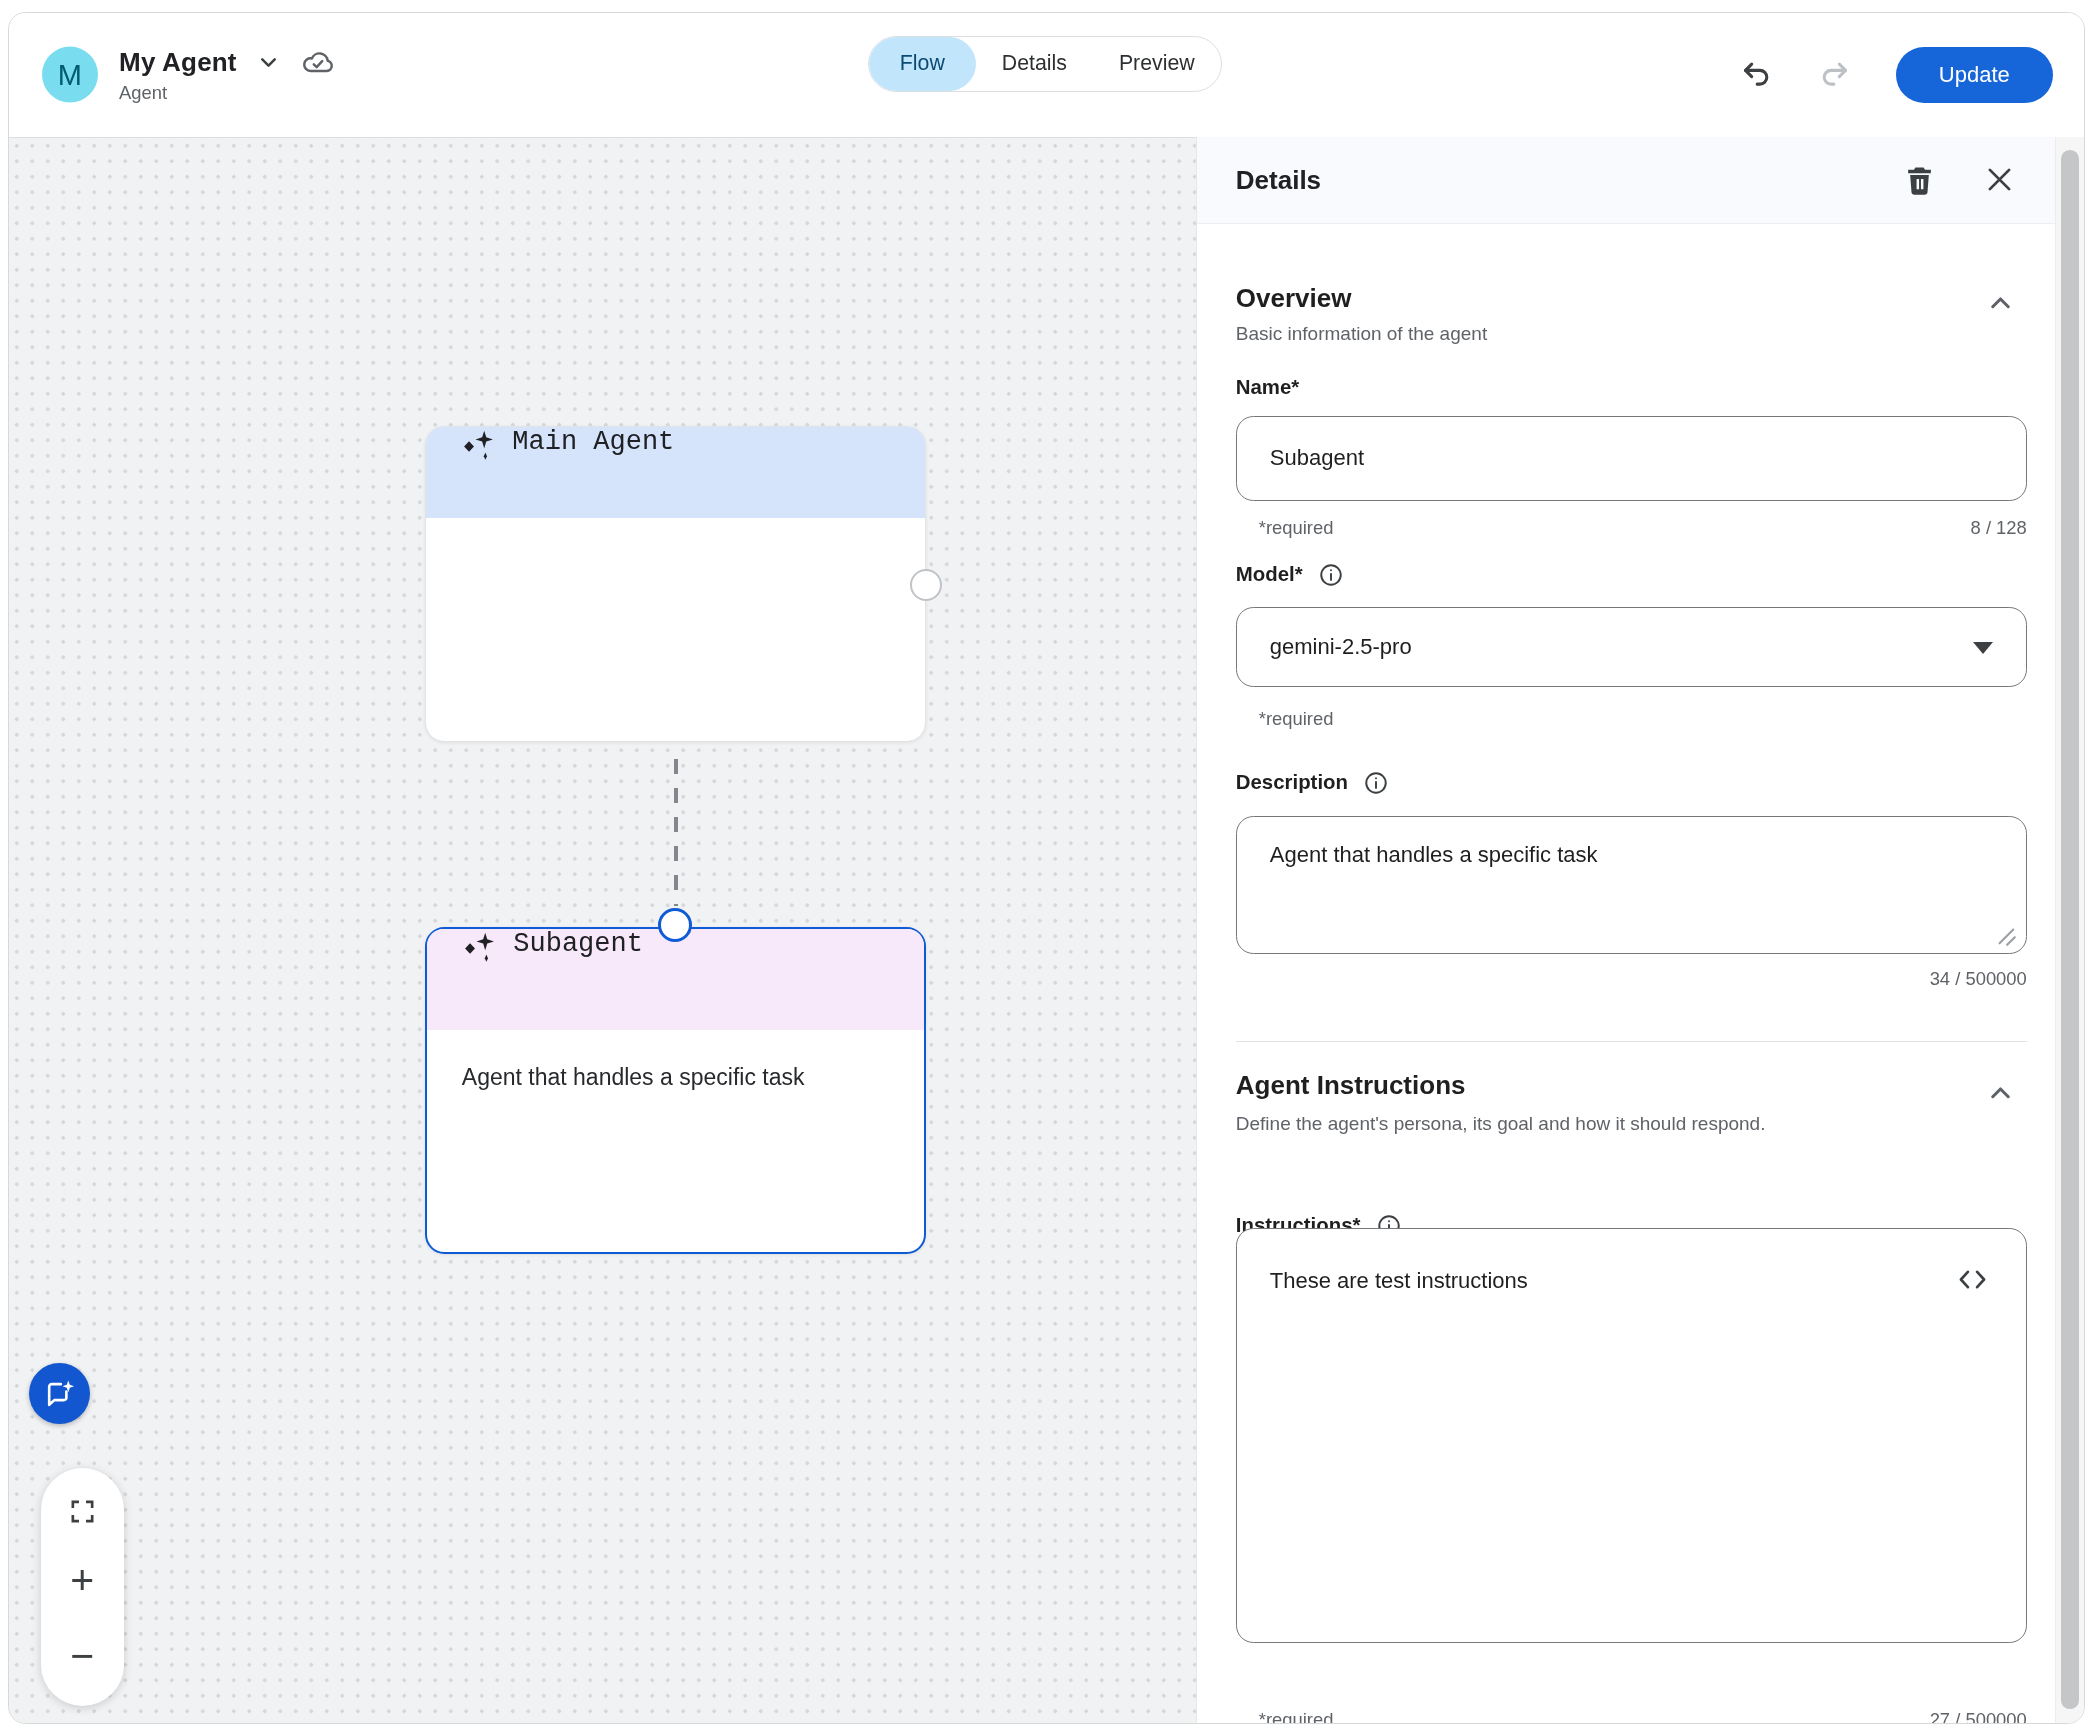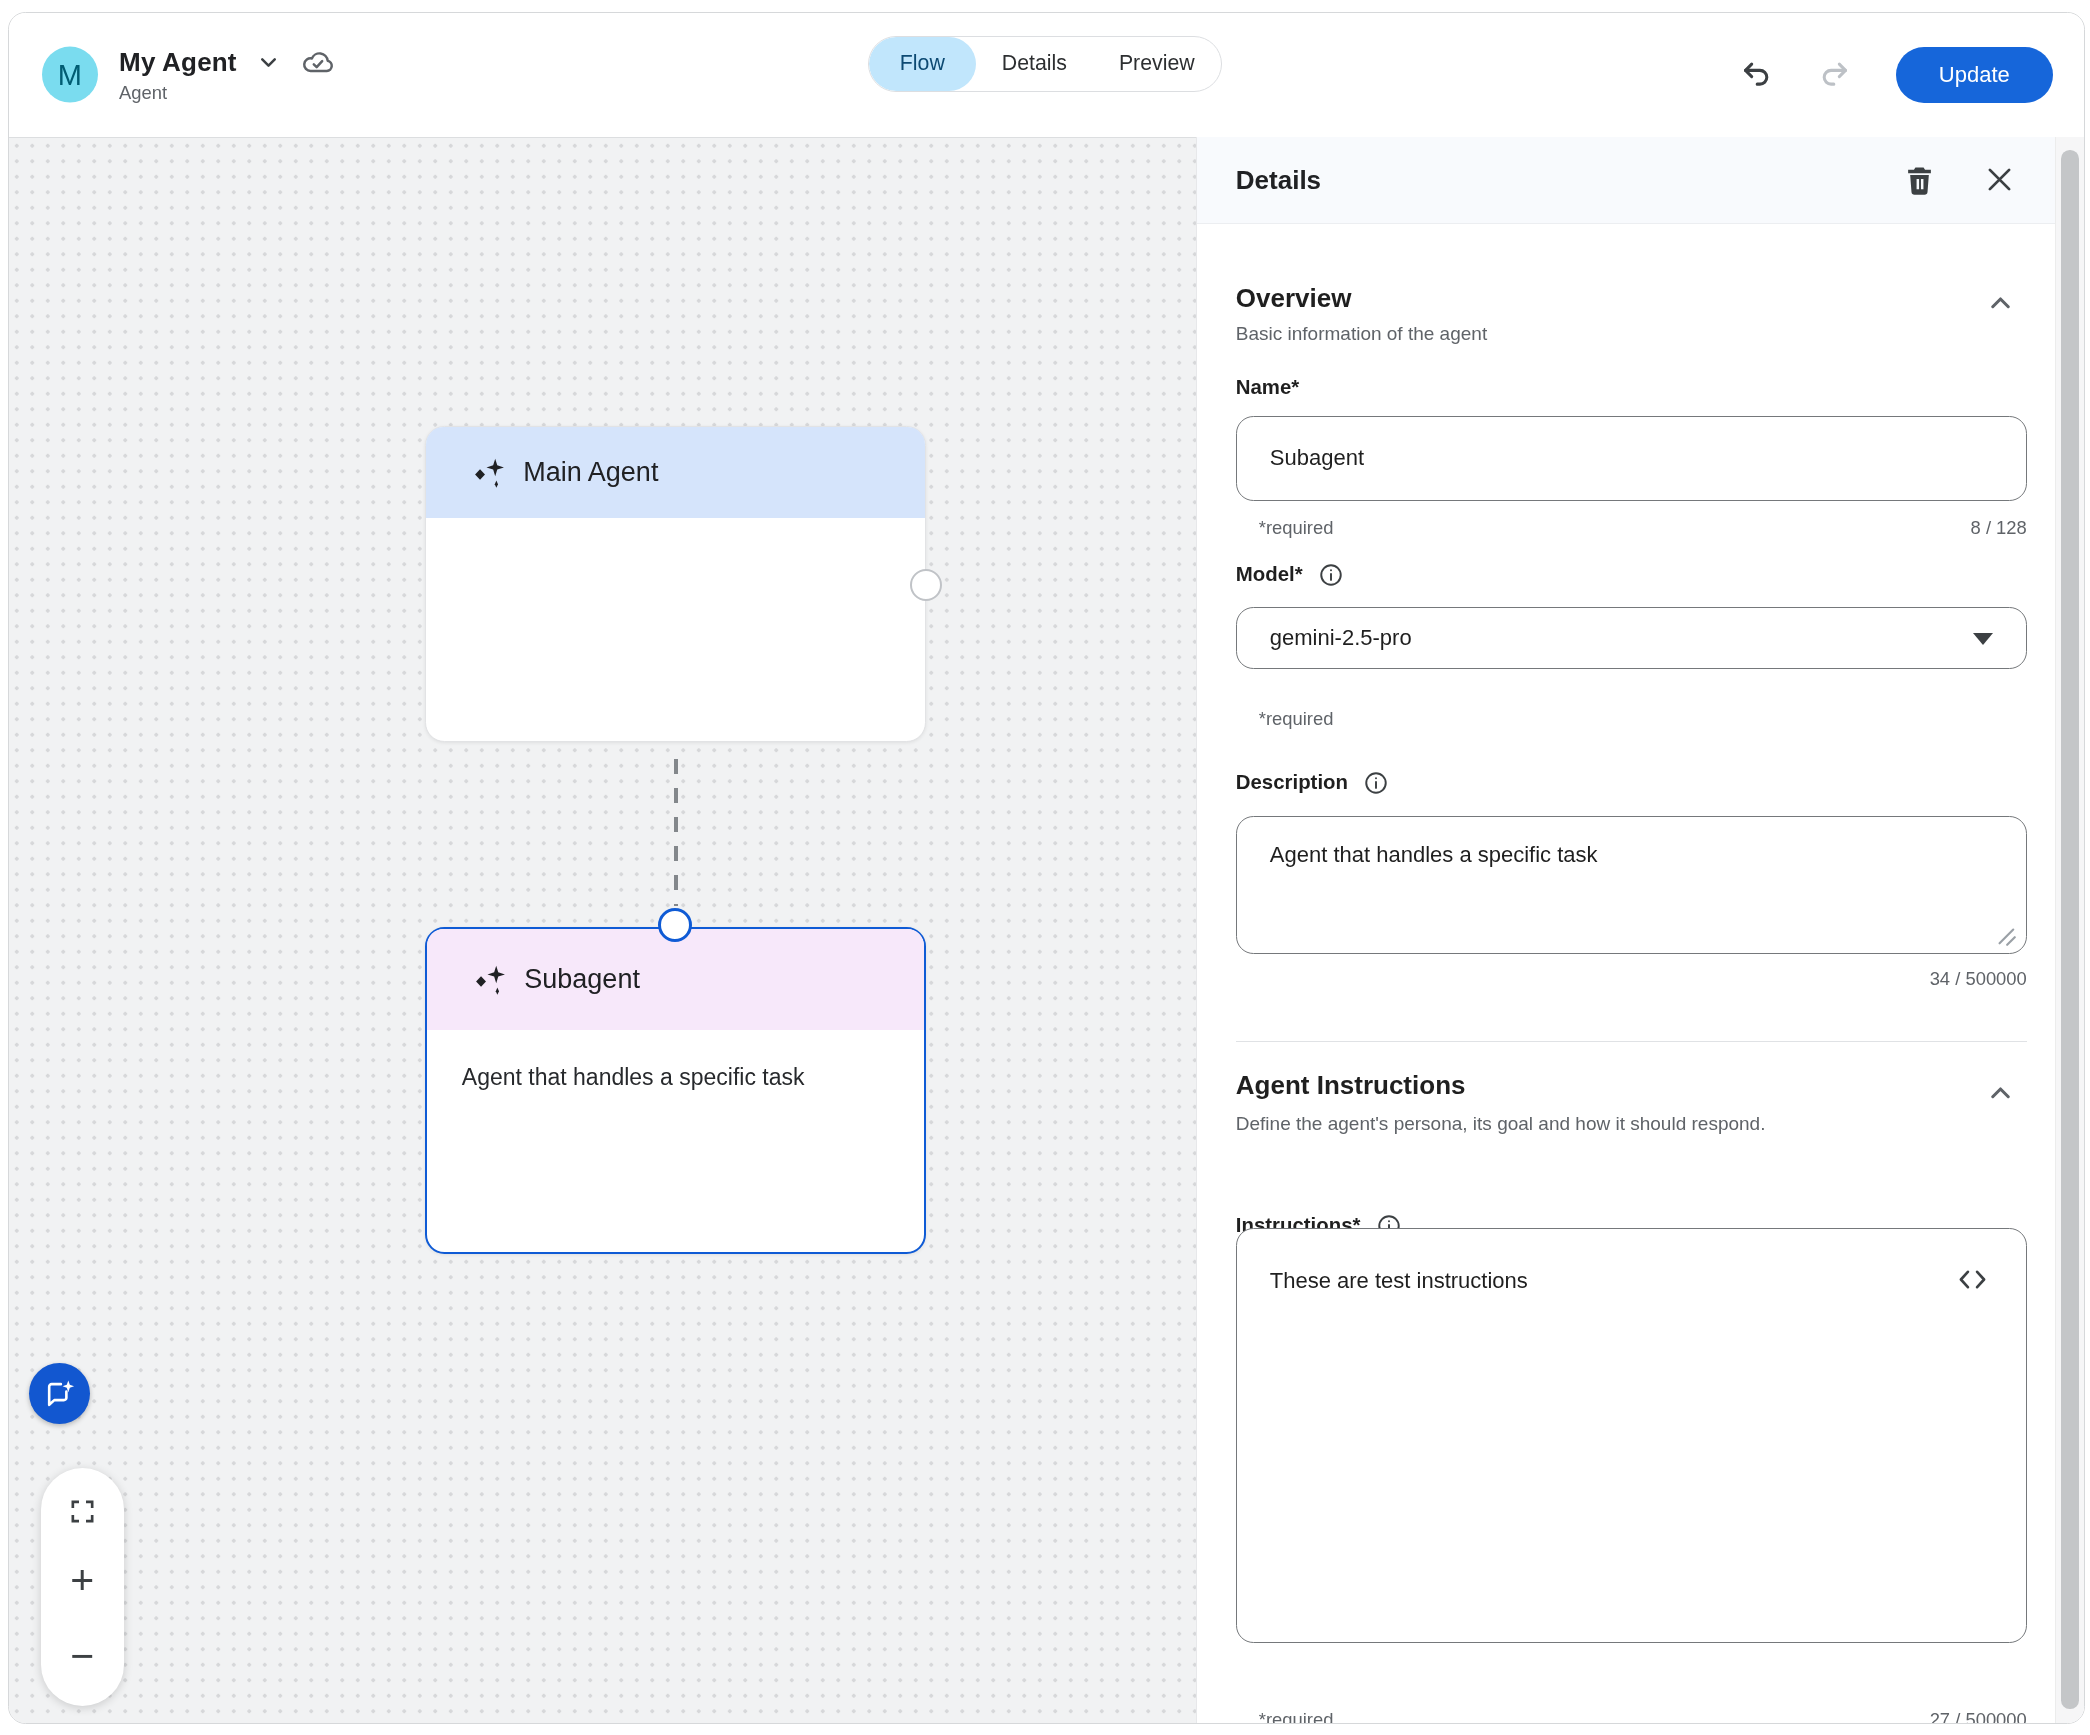--- a/index.html
+++ b/index.html
@@ -30,22 +30,22 @@
 
   
   .main { position:absolute; top:124px; left:0; right:0; bottom:0; display:flex; }
 
   .canvas { flex:1; position:relative; background-color:#f1f2f3; border-top:1.9px solid #dcdee0;
     background-image:radial-gradient(circle, #d6d7d9 1.6px, transparent 1.8px);
     background-size:15.5px 15.5px; overflow:hidden; }
 
   .node { position:absolute; width:501px; background:#fff; border-radius:19.4px;
     border:1.5px solid #e2e3e5; box-shadow:0 1px 3.9px rgba(0,0,0,.08); }
-  .node-header { height:91px; display:flex; align-items:center; gap:17.5px; padding-left:45px;
-    border-radius:17.5px 17.5px 0 0; }
+  .node-header { height:91px; display:flex; align-items:flex-start; gap:17.5px; padding-left:34px;
+    border-radius:17.5px 17.5px 0 0;font-family:Liberation Mono, monospace; }
   .node-title { font-size:27px; font-weight:500; color:#202124; }
   .node-body { padding:31px 35px; font-size:23px; color:#27292c; line-height:1.45; }
   .node-main { left:416px; top:288px; height:316px; }
   .node-main .node-header { background:#d5e4fb; }
   .node-main .node-body div { width:369px; }
   .node-sub { left:416px; top:789px; height:327px; border:2.9px solid #0f5bd5; }
   .node-sub .node-header { height:101px; background:#f7e8fa; border-radius:16.5px 16.5px 0 0; }
 
   .handle { position:absolute; background:#fff; border-radius:50%; }
   .handle-right { width:32px; height:32px; right:-17.5px; top:142px; border:2.4px solid #c0c3c7; }
@@ -72,21 +72,21 @@
   .sec-title { position:absolute; left:39px; font-size:26px; font-weight:700; color:#1f1f1f; }
   .sec-sub   { position:absolute; left:39px; font-size:19px; color:#5f6368; }
   .collapse  { position:absolute; left:788px; }
 
   .f-label-row { position:absolute; left:39px; display:flex; align-items:center; gap:15.5px; }
   .f-label { font-size:20.4px; font-weight:700; color:#1f1f1f; }
 
   .f-box { position:absolute; left:39px; width:791px; border:1.9px solid #75787b; border-radius:17.5px;
     background:#fff; font-size:22px; color:#1f1f1f; font-family:inherit; }
   .f-input { height:85px; padding:0 33px; outline:none; }
-  .f-select { height:62px; display:flex; align-items:center; padding:0 33px; cursor:pointer; position:relative; }
+  .f-select { height:80px; display:flex; align-items:center; padding:0 33px; cursor:pointer; position:relative; }
   .caret { position:absolute; right:33px; top:50%; margin-top:-4.9px; width:0; height:0;
     border-left:10.7px solid transparent; border-right:10.7px solid transparent; border-top:12.6px solid #3c4043; }
   .f-textarea { resize:none; outline:none; padding:23px 33px; line-height:1.4; }
   .f-textarea.big { padding-top:37px; }
 
   .helper-row { position:absolute; left:39px; width:791px; display:flex; justify-content:space-between;
     font-size:18.4px; color:#5f6368; }
   .helper-row .lft { padding-left:23px; }
 
   .divider { position:absolute; left:39px; width:791px; height:1.9px; background:#e0e2e5; }

